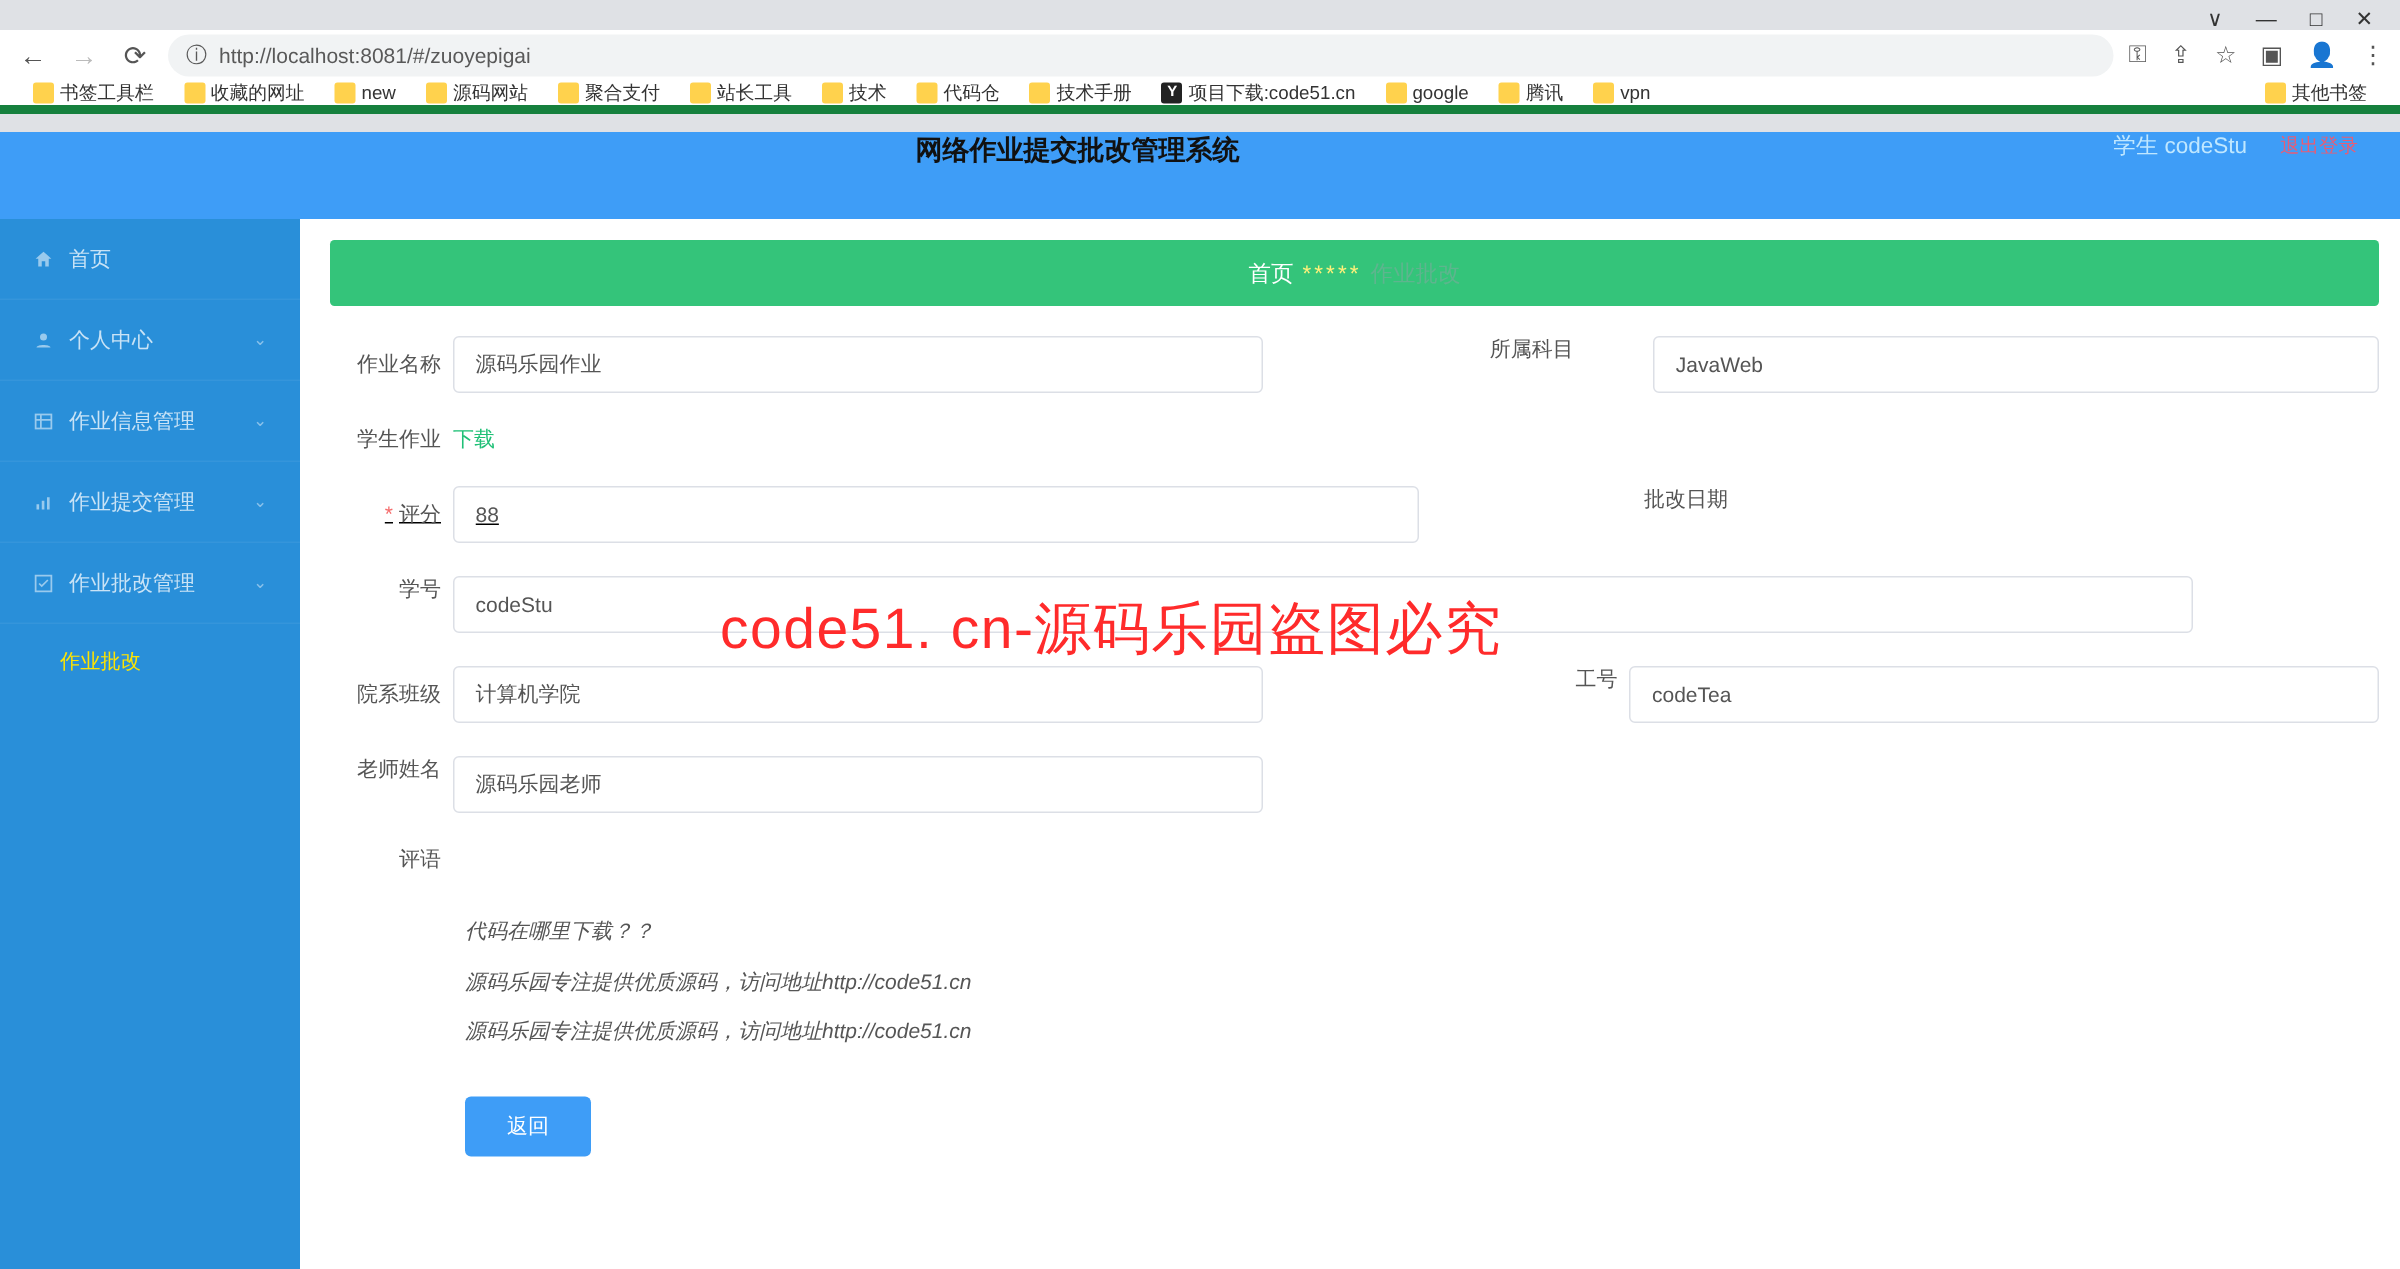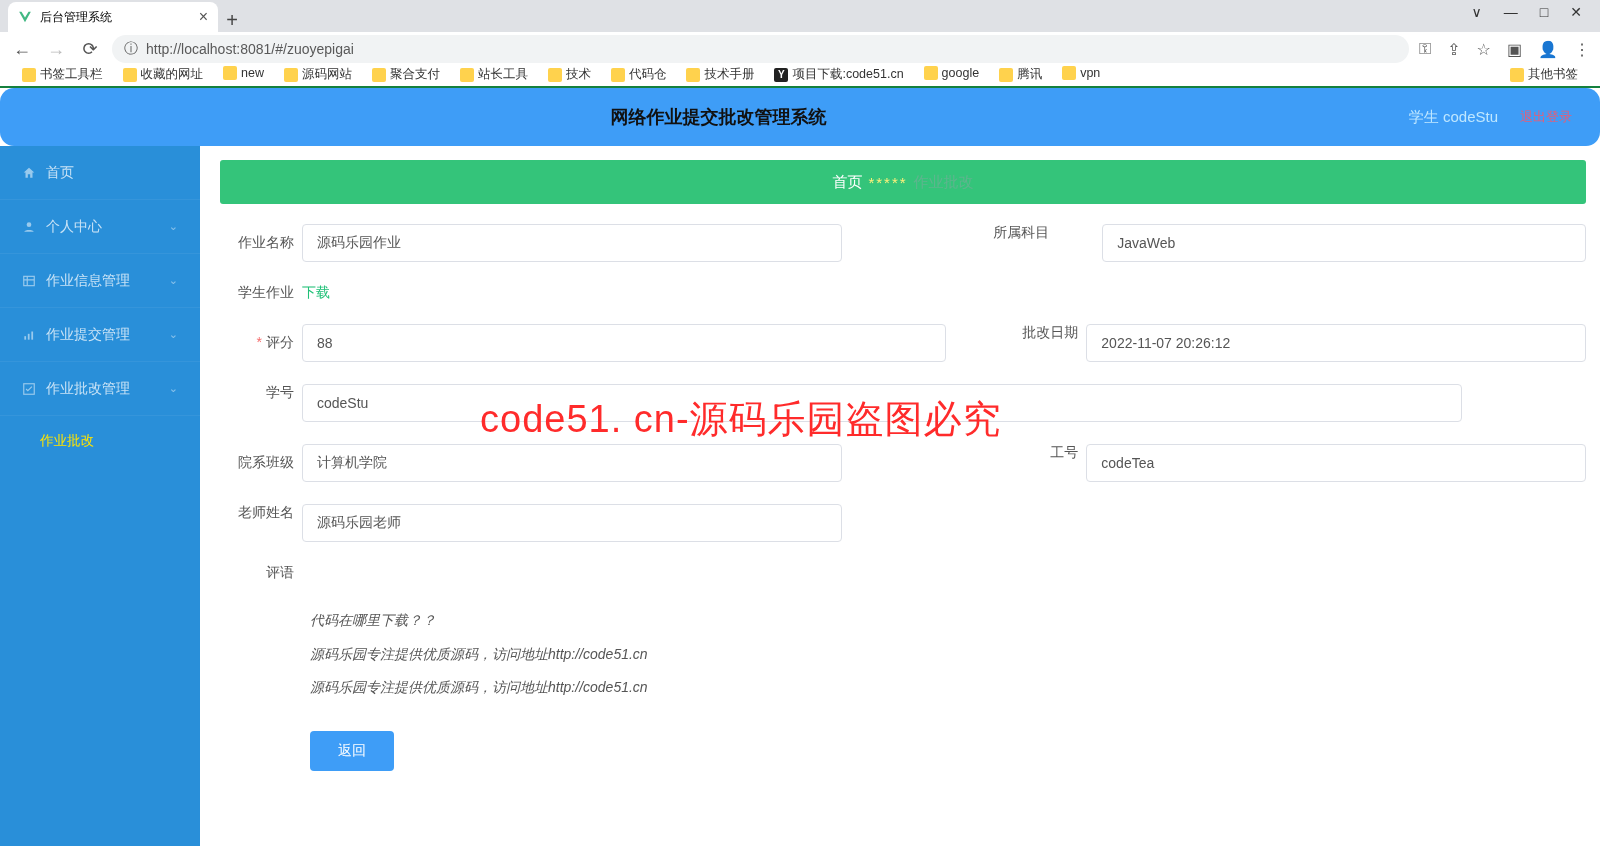--- a/index.html
+++ b/index.html
@@ -11,28 +11,28 @@
 .tab { background:#fff; height:30px; width:210px; border-radius:8px 8px 0 0; display:flex; align-items:center; padding:0 10px; font-size:12px; gap:8px; }
 .tab-favicon { width:14px;height:14px;color:#42b883; }
 .tab-close { margin-left:auto; font-size:16px; color:#555; cursor:pointer; }
 .new-tab { width:28px; text-align:center; font-size:20px; color:#444; cursor:pointer; }
 .win-ctrls { margin-left:auto; display:flex; gap:22px; padding:4px 18px 0 0; font-size:14px; color:#333; }
 .addr-bar { height:34px; background:#fff; display:flex; align-items:center; padding:0 10px; gap:10px; }
 .nav-btn { width:24px; text-align:center; font-size:18px; color:#555; cursor:pointer; }
 .nav-btn.disabled{ color:#bbb; }
 .url-box { flex:1; height:28px; background:#f1f3f4; border-radius:14px; display:flex; align-items:center; padding:0 12px; font-size:14px; color:#595959; gap:8px; }
 .addr-icons{ display:flex; gap:16px; font-size:16px; color:#555; }
-.bm-bar { height:22px; background:#fff; display:flex; align-items:flex-start; padding:0 12px; gap:0; font-size:12.5px; color:#333; border-bottom:2px solid #15803d;}
+.bm-bar { height:22px; background:#fff; display:flex; align-items:center; padding:0 12px; gap:0; font-size:12.5px; color:#333; border-bottom:6px solid #15803d;}
 .bm { display:flex; align-items:center; gap:4px; padding:0 10px; cursor:pointer; }
 .bm-ico{ width:14px;height:14px;background:#ffd24d;border-radius:2px;display:inline-block;}
 .bm-ico.dark{ background:#222; color:#fff; font-size:10px; line-height:14px; text-align:center; font-weight:bold;}
 .bm-other{ margin-left:auto; }
 
 
-.app-header { height:58px; background:#3e9df7; color:#fff; display:flex; align-items:center; padding:0 28px;border-radius:14px; }
+.app-header { height:58px; background:#3e9df7; color:#fff; display:flex; padding:0 28px; }
 .app-title { flex:1; text-align:center; font-size:18px; font-weight:bold; color:#111; }
 .user-info { color:#bfe7ff; font-size:15px; }
 .logout { color:#e85d75; margin-left:22px; font-size:13px; cursor:pointer; }
 
 
 .app-body { display:flex; height:700px; }
 .sidebar { width:200px; background:#298fd9; color:#c9e3f6; font-size:14px; }
 .side-item { height:54px; display:flex; align-items:center; padding:0 22px; gap:10px; cursor:pointer; border-bottom:1px solid rgba(255,255,255,0.06);}
 .side-item .chev { margin-left:auto; font-size:11px; opacity:.6;}
 .side-sub { padding:16px 22px 16px 40px; color:#ffe400; font-size:13.5px; cursor:pointer;}
@@ -53,30 +53,20 @@
 .pl{ padding-left:12px; }
 .btn { background:#3e9df7; color:#fff; border:none; border-radius:4px; height:40px; padding:0 28px; font-size:14px; cursor:pointer;}
 .comment-block{ padding-left:90px; font-size:14px; color:#555; line-height:2.4;font-style:italic;}
 .watermark{ position:absolute; top:394px; left:480px; font-size:38px; color:#ff2b2b; font-weight:500; letter-spacing:1px; pointer-events:none; white-space:nowrap;}
 </style>
 </head>
 <body>
 
 <div class="chrome-top">
   <div style="display:flex;">
-    <div class="tab-strip">
-      <div class="tab">
-        <svg class="tab-favicon" viewBox="0 0 24 24">
-            <path fill="#42b883" d="M2 3h4l6 10L18 3h4L12 21 2 3z"></path>
-          </svg>
-        <span>后台管理系统</span>
-        <span class="tab-close">×</span>
-      </div>
-      <div class="new-tab">+</div>
-    </div>
     <div class="win-ctrls">
       <span>∨</span>
       <span>—</span>
       <span>□</span>
       <span>✕</span>
     </div>
   </div>
   <div class="addr-bar">
     <span class="nav-btn">←</span>
     <span class="nav-btn disabled">→</span>
@@ -223,26 +213,25 @@
         <span class="lbl">所属科目</span>
         <input class="inp" style="width: 540px; margin-left: 45px;" value="JavaWeb">
       </div>
 
       <div class="row">
         <span class="lbl pl">学生作业</span>
         <span class="link">下载</span>
       </div>
 
       <div class="row">
-        <div class="col-l" style="width:858px;">
+        <div class="col-l" style="width:858px;text-decoration:underline;">
           <span class="lbl req pl">评分</span>
           <input class="inp" style="width: 644px;" value="88">
         </div>
         <span class="lbl">批改日期</span>
-        <input class="inp" style="width: 540px;" value="2022-11-07 20:26:12">
       </div>
 
       <div class="row">
         <span class="lbl pl">学号</span>
         <input class="inp" style="width: 1160px;" value="codeStu">
       </div>
 
       <div class="row">
         <div class="col-l" style="width:858px;">
           <span class="lbl pl">院系班级</span>

